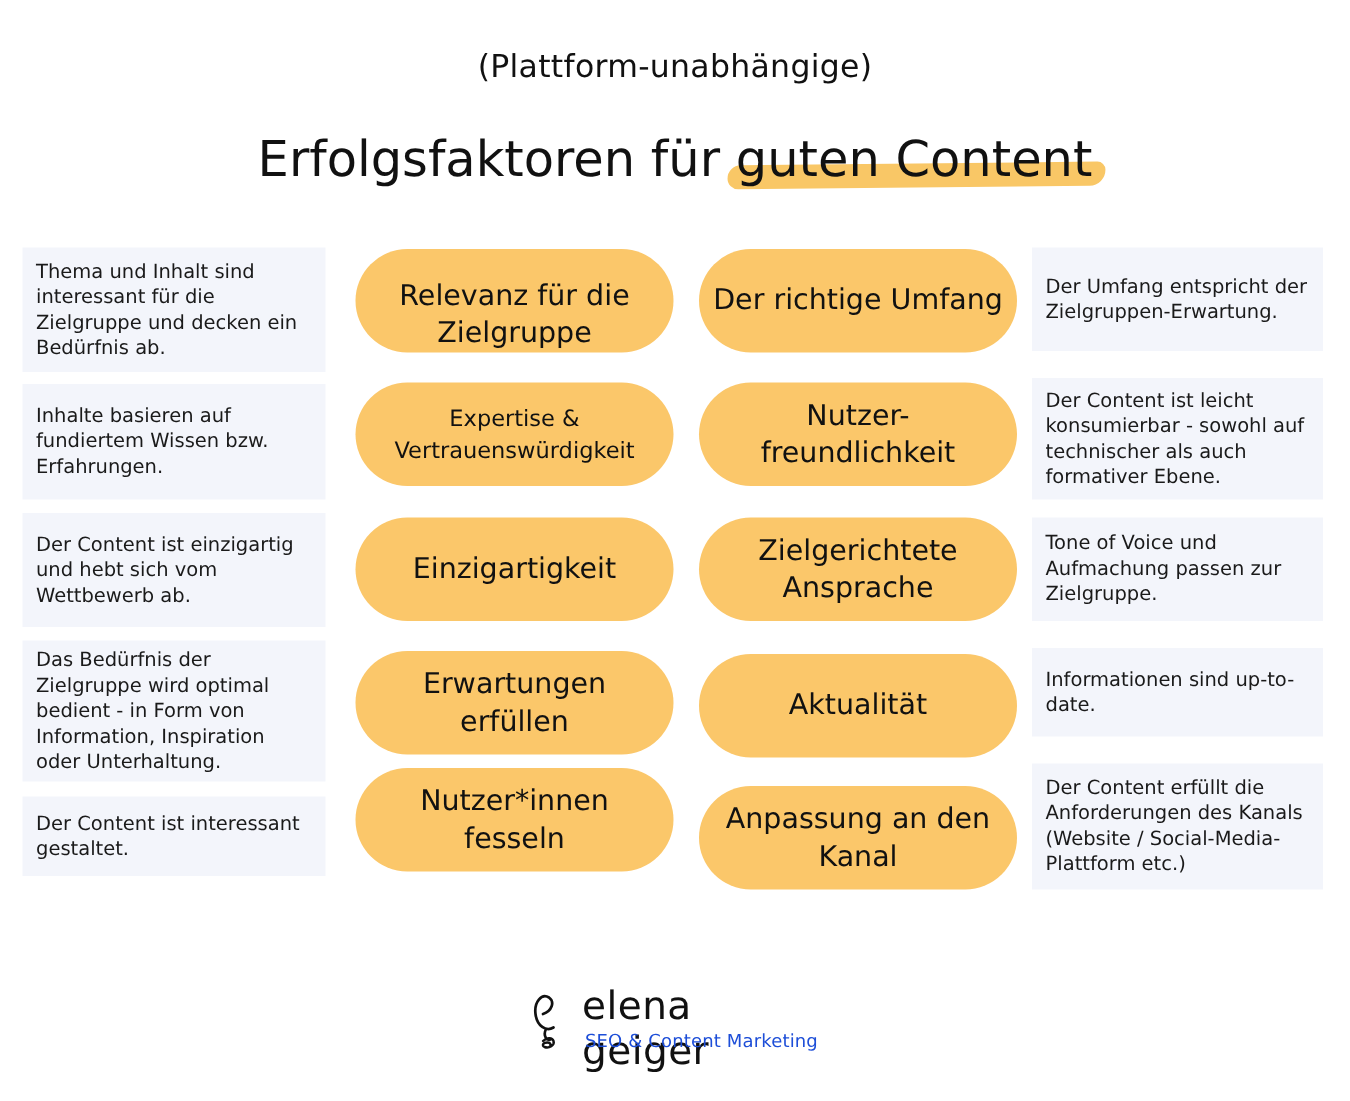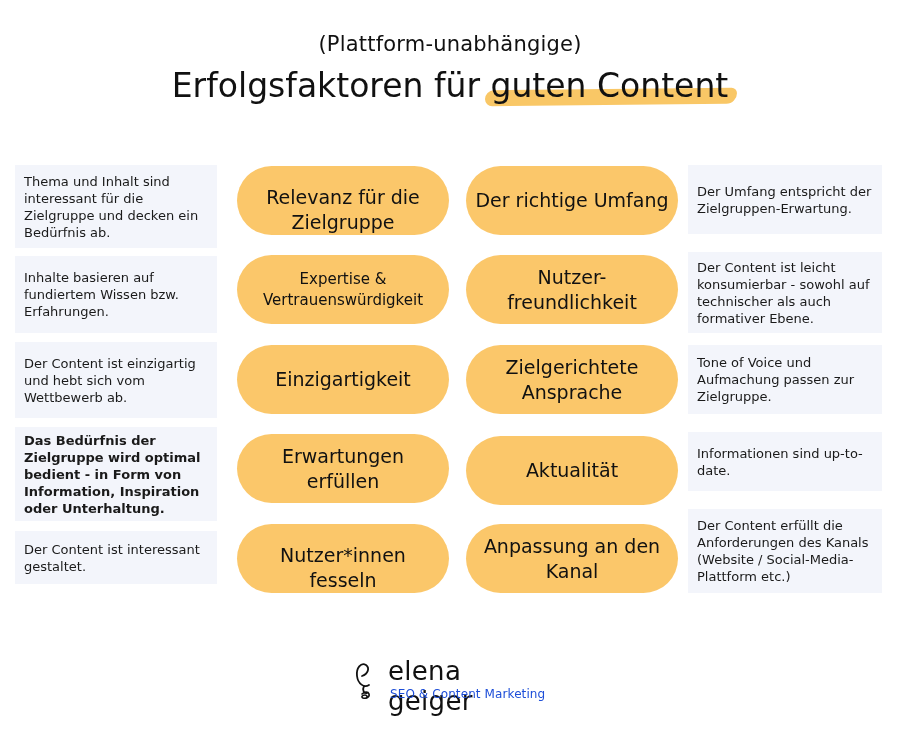--- a/index.html
+++ b/index.html
@@ -4,21 +4,21 @@
   <style>
     * { box-sizing: border-box; margin: 0; padding: 0; }
     html, body { width: 900px; height: 734px; background: #ffffff; overflow: hidden; }
     body { position: relative; font-family: "DejaVu Sans", sans-serif; color: #111111; }
 
     .subtitle {
       position: absolute; left: 0; width: 900px; top: 32px;
       text-align: center; font-size: 21px; color: #111; letter-spacing: 0.2px;
     }
     .title {
-      position: absolute; left: 0; width: 900px; top: 66px;
+      position: absolute; left: 0; width: 900px; top: 86px;
       text-align: center; font-size: 33px; color: #111; white-space: nowrap;
     }
     .title .hl { position: relative; display: inline-block; z-index: 1; }
     .title .hl::before {
       content: ""; position: absolute; left: -6px; right: -8px; bottom: 0px; height: 16px;
       background: #f9c766; border-radius: 10px 6px 12px 8px; z-index: -1;
       transform: rotate(-0.6deg);
     }
 
     .desc {
@@ -49,40 +49,40 @@
 
   <div class="desc" style="left:15px; top:165px; width:202px; height:83px;">
       <span>Thema und Inhalt sind interessant für die Zielgruppe und decken ein Bedürfnis ab.</span>
     </div>
   <div class="desc" style="left:15px; top:256px; width:202px; height:77px;">
       <span>Inhalte basieren auf fundiertem Wissen bzw. Erfahrungen.</span>
     </div>
   <div class="desc" style="left:15px; top:342px; width:202px; height:76px;">
       <span>Der Content ist einzigartig und hebt sich vom Wettbewerb ab.</span>
     </div>
-  <div class="desc" style="left:15px; top:427px; width:202px; height:94px;font-weight:bold;">
+  <div class="desc" style="left:15px; top:427px; width:202px; height:94px;">
       <span>Das Bedürfnis der Zielgruppe wird optimal bedient - in Form von Information, Inspiration oder Unterhaltung.</span>
     </div>
   <div class="desc" style="left:15px; top:531px; width:202px; height:53px;">
       <span>Der Content ist interessant gestaltet.</span>
     </div>
 
   <div class="pill" style="left:237px; top:166px;align-items:flex-end;">
       <span>Relevanz für die Zielgruppe</span>
     </div>
   <div class="pill small" style="left:237px; top:255px;">
       <span>Expertise &amp; Vertrauenswürdigkeit</span>
     </div>
   <div class="pill" style="left:237px; top:345px;align-items:center;">
       <span>Einzigartigkeit</span>
     </div>
   <div class="pill" style="left:237px; top:434px;">
       <span>Erwartungen erfüllen</span>
     </div>
-  <div class="pill" style="left:237px; top:524px;align-items:flex-end;">
+  <div class="pill" style="left:237px; top:512px;">
       <span>Nutzer*innen fesseln</span>
     </div>
 
   <div class="pill" style="left:466px; top:166px;">
       <span>Der richtige Umfang</span>
     </div>
   <div class="pill" style="left:466px; top:255px;">
       <span>Nutzer-freundlichkeit</span>
     </div>
   <div class="pill" style="left:466px; top:345px;">

